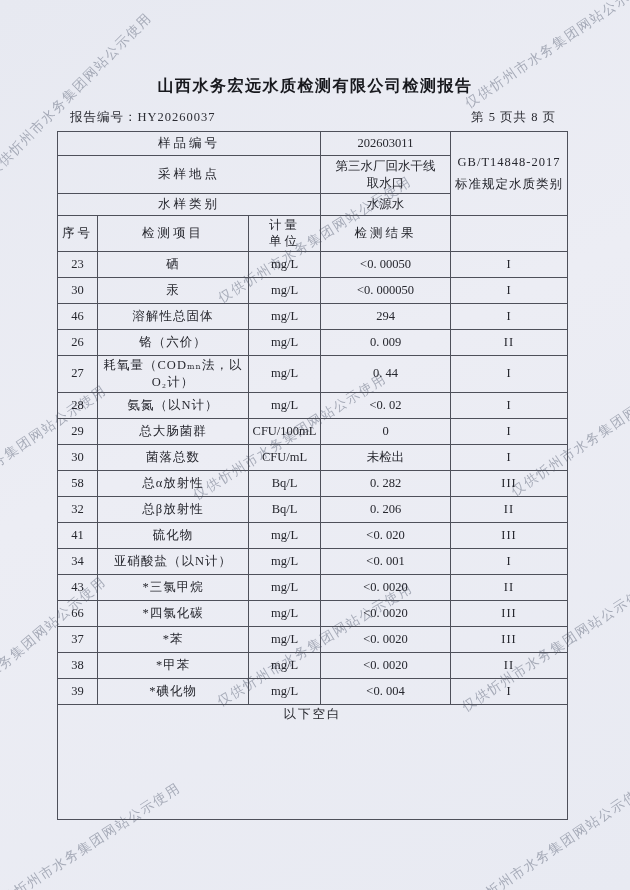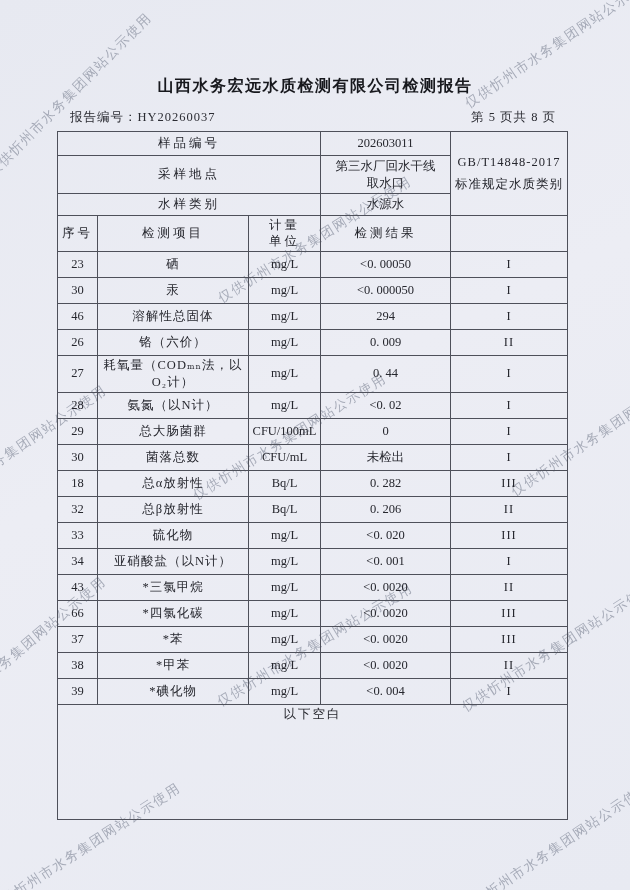--- a/index.html
+++ b/index.html
@@ -157,35 +157,35 @@
           <td class="cls-cell">I</td>
         </tr>
         <tr class="data-row">
           <td class="idx-cell">30</td>
           <td class="item-cell">菌落总数</td>
           <td>CFU/mL</td>
           <td>未检出</td>
           <td class="cls-cell">I</td>
         </tr>
         <tr class="data-row">
-          <td class="idx-cell">18</td>
+          <td class="idx-cell">58</td>
           <td class="item-cell">总α放射性</td>
           <td>Bq/L</td>
           <td>0. 282</td>
           <td class="cls-cell">III</td>
         </tr>
         <tr class="data-row">
           <td class="idx-cell">32</td>
           <td class="item-cell">总β放射性</td>
           <td>Bq/L</td>
           <td>0. 206</td>
           <td class="cls-cell">II</td>
         </tr>
         <tr class="data-row">
-          <td class="idx-cell">33</td>
+          <td class="idx-cell">41</td>
           <td class="item-cell">硫化物</td>
           <td>mg/L</td>
           <td>&lt;0. 020</td>
           <td class="cls-cell">III</td>
         </tr>
         <tr class="data-row">
           <td class="idx-cell">34</td>
           <td class="item-cell">亚硝酸盐（以N计）</td>
           <td>mg/L</td>
           <td>&lt;0. 001</td>

